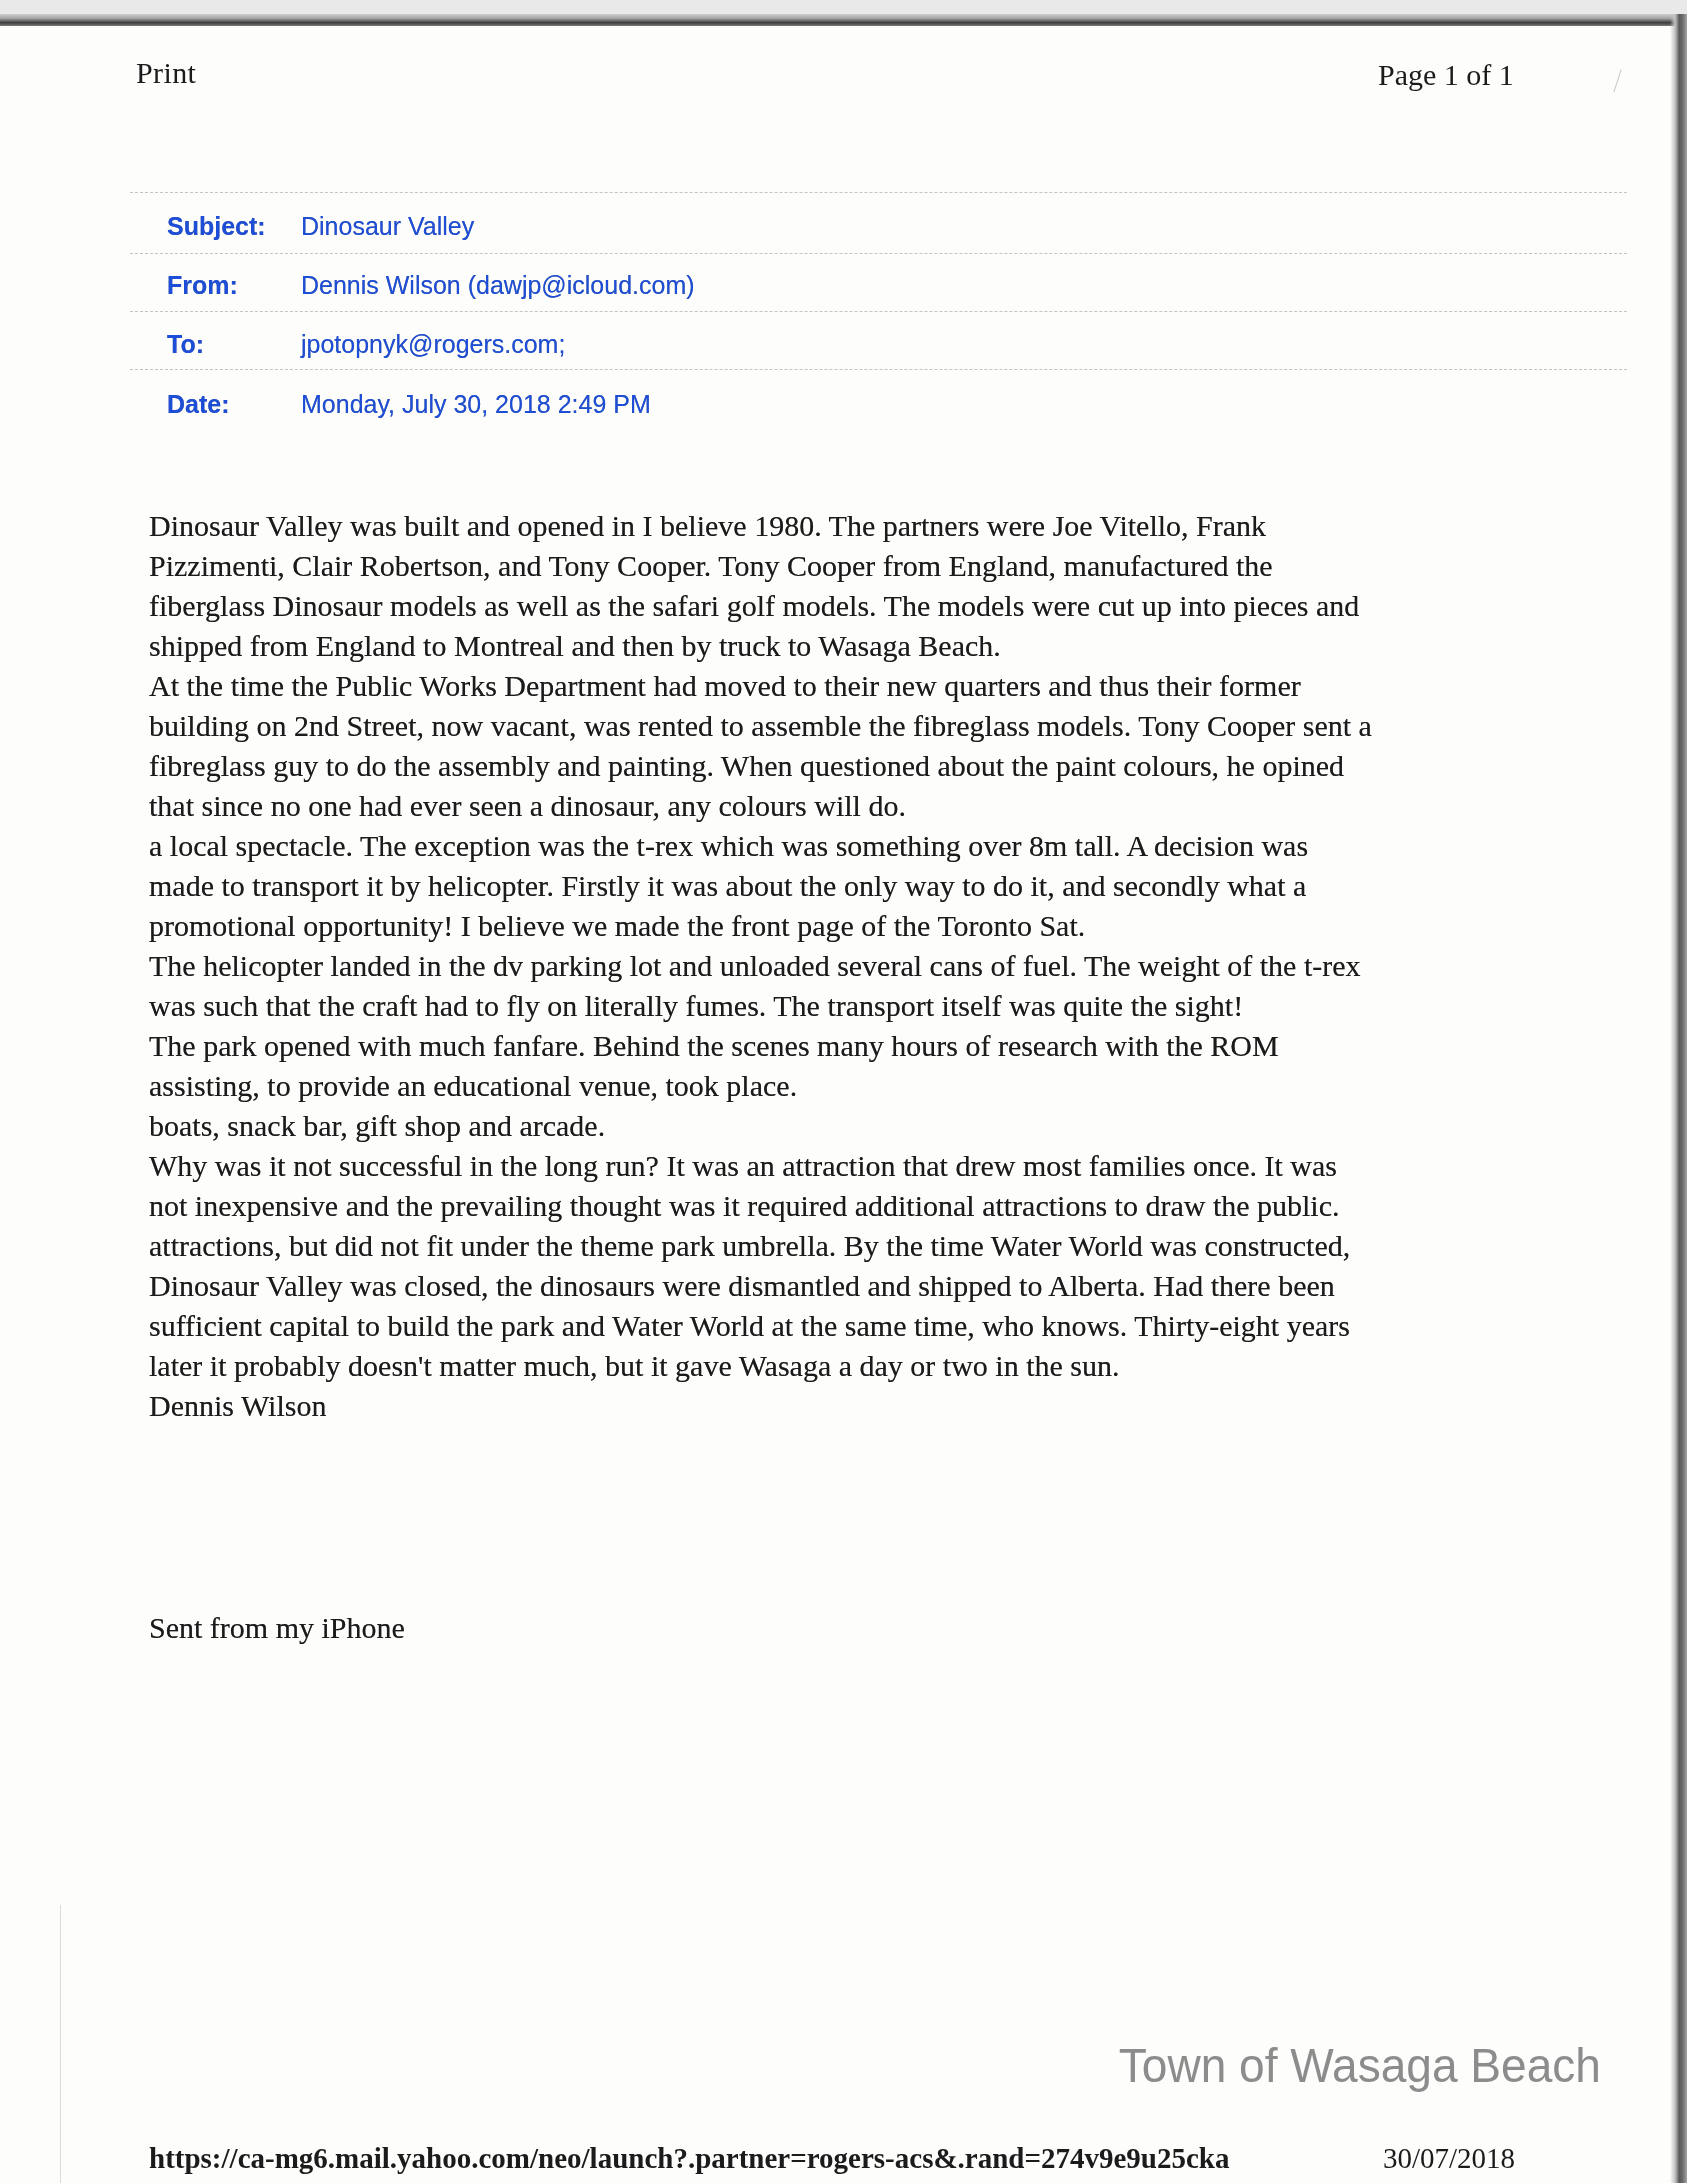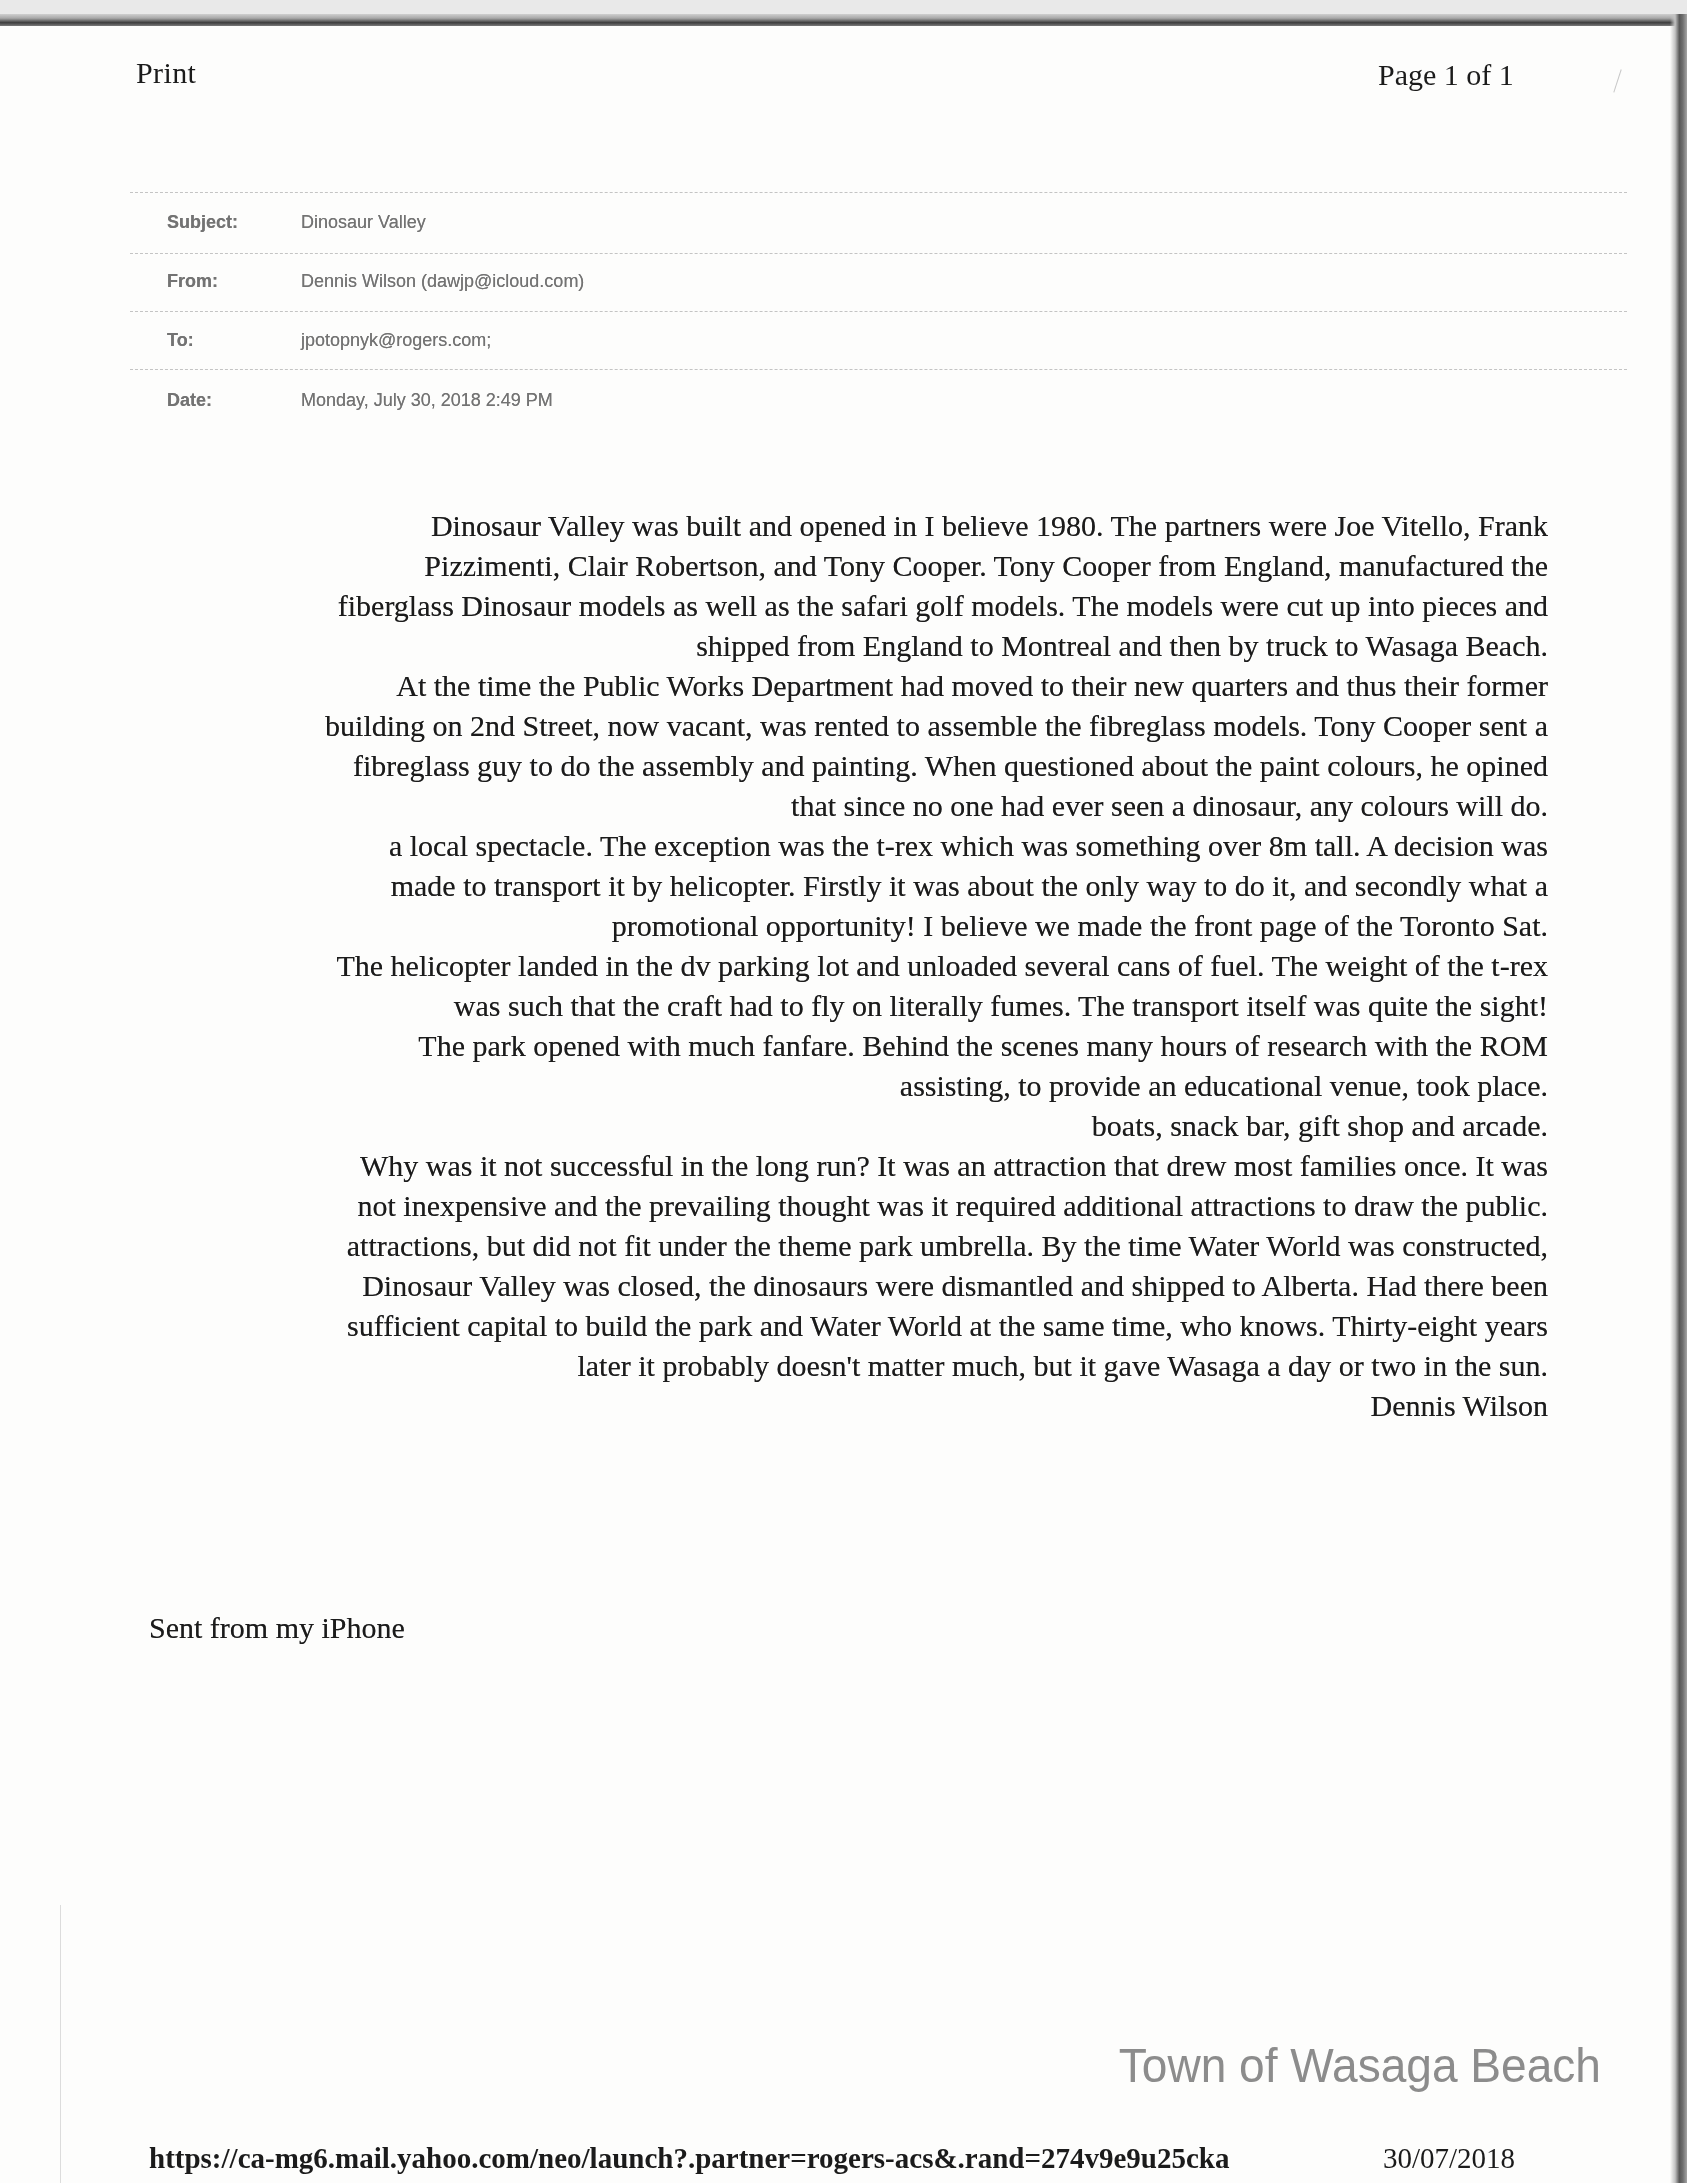--- a/index.html
+++ b/index.html
@@ -39,32 +39,32 @@
     font-size:30px;letter-spacing:0.4px;
   }
   .page-indicator{
     position:absolute;left:1378px;top:44px;
     font-size:30px;
   }
   
   .hdr-row{
     position:absolute;left:167px;
     font-family:"Liberation Sans", sans-serif;
-    font-size:18px;color:#737373;
+    font-size:25px;color:#1d4ed8;
     text-shadow:0 0 0.4px rgba(0,0,0,.45);
     white-space:nowrap;
   }
   .hdr-row .lbl{display:inline-block;width:134px;font-weight:bold;}
   
   .email-body{
     position:absolute;left:149px;top:492px;width:1399px;
     font-size:30px;line-height:40px;
     text-shadow:0 0 0.5px rgba(0,0,0,.55);
   }
-  .body-line{white-space:nowrap;height:40px;text-align:right;}
+  .body-line{white-space:nowrap;height:40px;}
   .signature-note{
     position:absolute;left:149px;top:1597px;
     font-size:30px;text-shadow:0 0 0.5px rgba(0,0,0,.55);
   }
   
   .watermark{
     position:absolute;right:86px;top:2023px;
     font-family:"Liberation Sans", sans-serif;
     font-size:49px;font-weight:400;color:#8c8c8c;
     white-space:nowrap;

